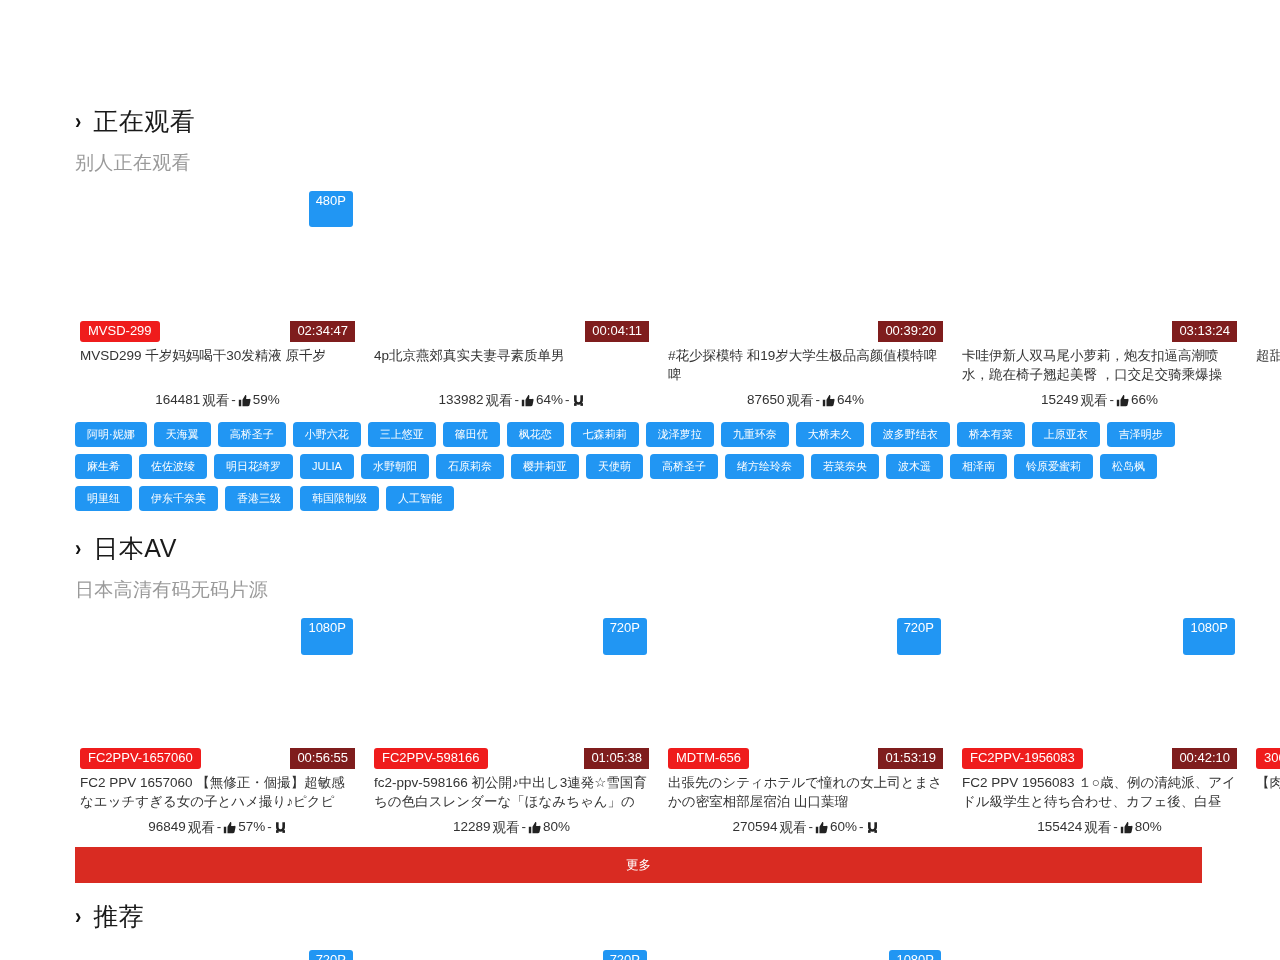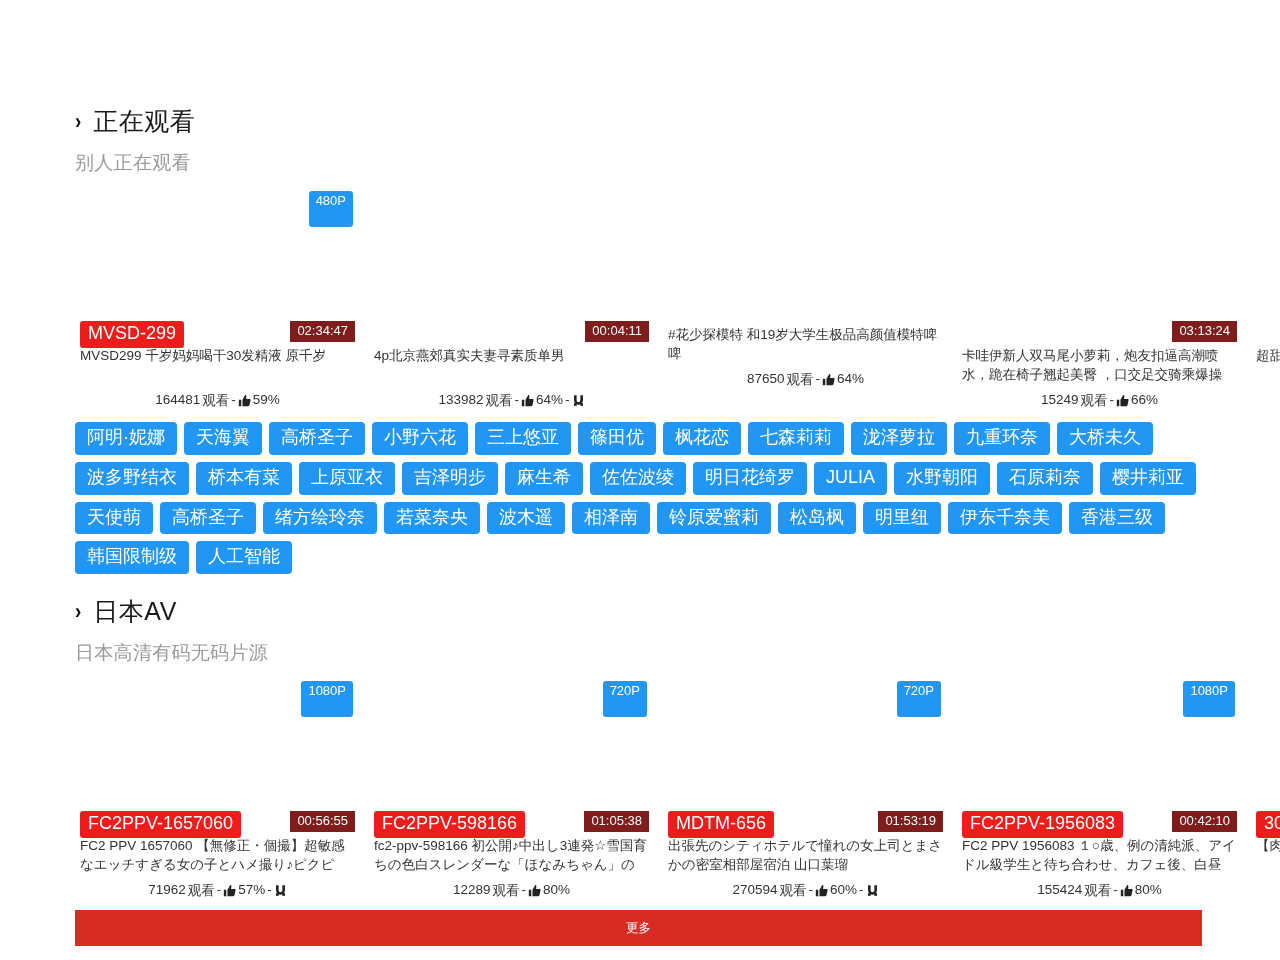--- a/index.html
+++ b/index.html
@@ -36,21 +36,21 @@
   }
   .qbadge {
     position: absolute; top: 0; right: 7px;
     background: #2196f3; color: #fff;
     font-size: 13px; padding: 2px 7px 18px; border-radius: 3px;
     line-height: 1.25;
   }
   .badgerow { position: relative; height: 21px; }
   .idbadge {
     position: absolute; left: 5px; top: 0;
-    background: #ef1c1c; color: #fff; font-size: 18px;
+    background: #ef1c1c; color: #fff; font-size: 13px;
     padding: 2px 8px 3px; border-radius: 3px; line-height: 1.2;
     white-space: nowrap;
   }
   .durbadge {
     position: absolute; right: 5px; top: 0;
     background: #7f1d1d; color: #fff; font-size: 13px;
     padding: 2px 7px 3px; line-height: 1.2; white-space: nowrap;
   }
   .ctitle {
     font-size: 13.5px; color: #333; line-height: 19px;
@@ -61,21 +61,21 @@
     font-size: 13.5px; color: #333; text-align: center;
     margin-top: 8px; display: flex; align-items: flex-start;
     justify-content: center; gap: 2px; white-space: nowrap;
   }
   .thumbup { display: inline-block; width: 13px; height: 13px; position: relative; top: 2px; }
   .magnet { display: inline-block; width: 13px; height: 14px; position: relative; top: 2px; }
 
   
   .tags { display: flex; flex-wrap: wrap; gap: 7px; width: 1135px; }
   .tag {
-    background: #2196f3; color: #fff; font-size: 18px;
+    background: #2196f3; color: #fff; font-size: 11px;
     padding: 6px 12px 7px; border-radius: 4px; line-height: 1.1;
     white-space: nowrap; cursor: pointer;
   }
 
   
   .more-btn {
     width: 1127px; height: 36px; background: #d92b22; color: #fff;
     display: flex; align-items: center; justify-content: center;
     font-size: 12.5px; cursor: pointer; border: none;
     font-family: Liberation Serif, serif;
@@ -142,20 +142,23 @@
                 <path fill="#222" d="M2.5 1h3.2v6.2a2.3 2.3 0 0 0 4.6 0V1h3.2v6.2a5.5 5.5 0 0 1-11 0z"></path>
                 <rect x="2.5" y="10.6" width="3.2" height="3.4" fill="#222"></rect>
                 <rect x="10.3" y="10.6" width="3.2" height="3.4" fill="#222"></rect>
               </svg>
           </span>
         </div>
       </div>
 
       <div class="card">
         <div class="thumb"></div>
+        <div class="badgerow">
+          <span class="durbadge">00:39:20</span>
+        </div>
         <div class="ctitle">#花少探模特 和19岁大学生极品高颜值模特啤啤</div>
         <div class="cmeta">
           <span>87650</span>
           <span>观看</span>
           <span>-</span>
           <span class="thumbup">
             <svg viewBox="0 0 16 16" width="13" height="13">
                 <path fill="#222" d="M1 7h3v8H1zM5.5 7 9 1.2c.8 0 1.4.7 1.3 1.5L10 6h4a1.4 1.4 0 0 1 1.4 1.7l-1.1 5.4A2 2 0 0 1 12.4 15H5.5z"></path>
               </svg>
           </span>
@@ -242,21 +245,21 @@
       <div class="card">
         <div class="thumb">
           <span class="qbadge">1080P</span>
         </div>
         <div class="badgerow">
           <span class="idbadge">FC2PPV-1657060</span>
           <span class="durbadge">00:56:55</span>
         </div>
         <div class="ctitle">FC2 PPV 1657060 【無修正・個撮】超敏感なエッチすぎる女の子とハメ撮り♪ピクピク..</div>
         <div class="cmeta">
-          <span>71962</span>
+          <span>96849</span>
           <span>观看</span>
           <span>-</span>
           <span class="thumbup">
             <svg viewBox="0 0 16 16" width="13" height="13">
                 <path fill="#222" d="M1 7h3v8H1zM5.5 7 9 1.2c.8 0 1.4.7 1.3 1.5L10 6h4a1.4 1.4 0 0 1 1.4 1.7l-1.1 5.4A2 2 0 0 1 12.4 15H5.5z"></path>
               </svg>
           </span>
           <span>57%</span>
           <span>-</span>
           <span class="magnet">

